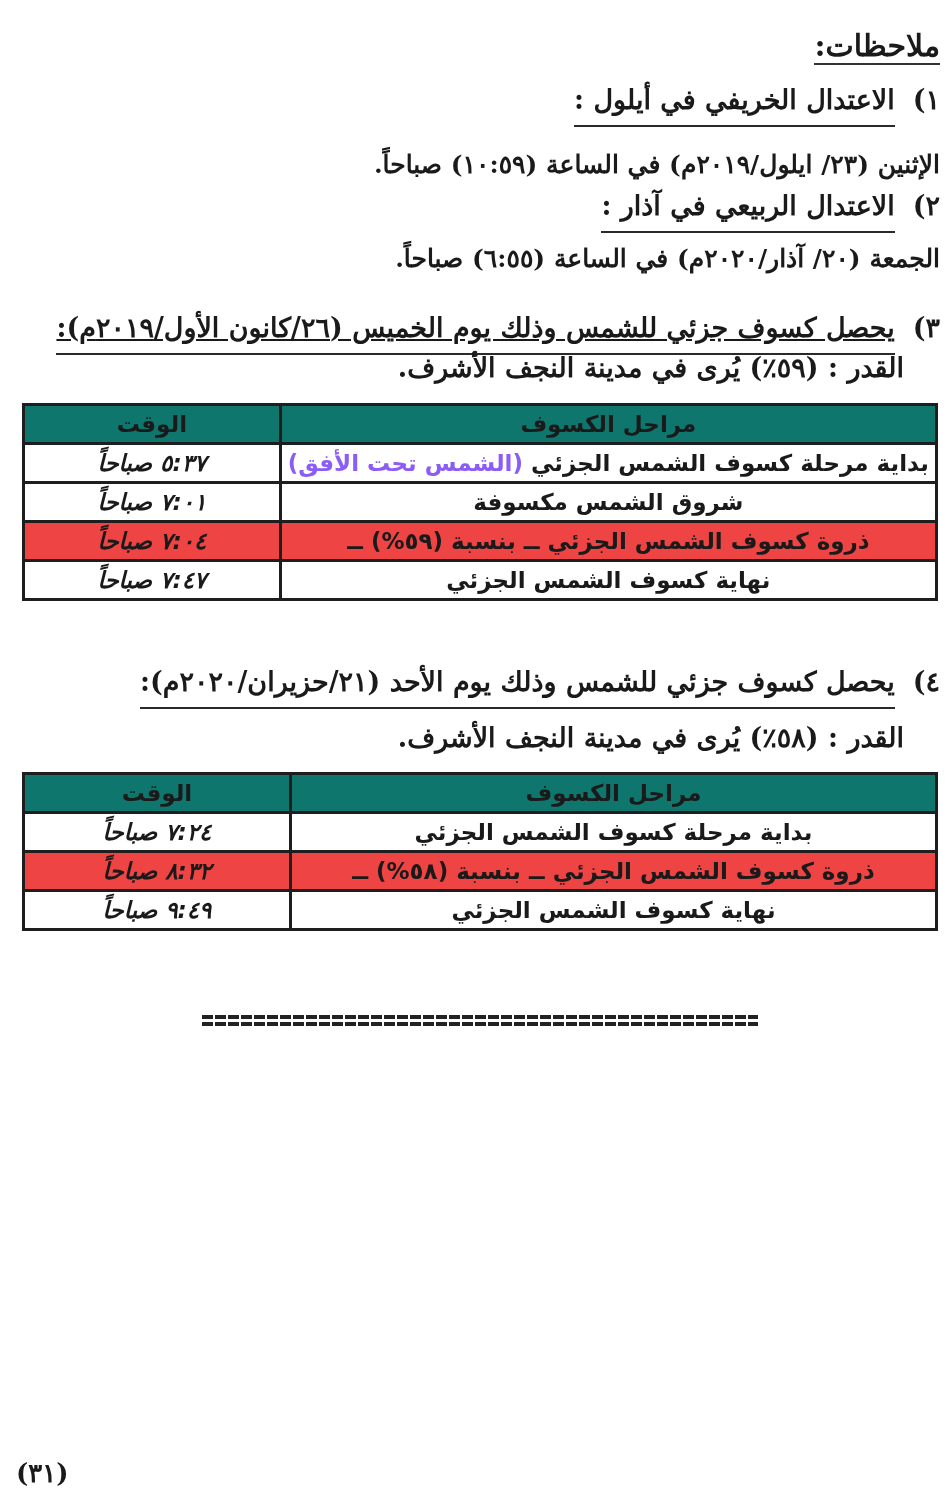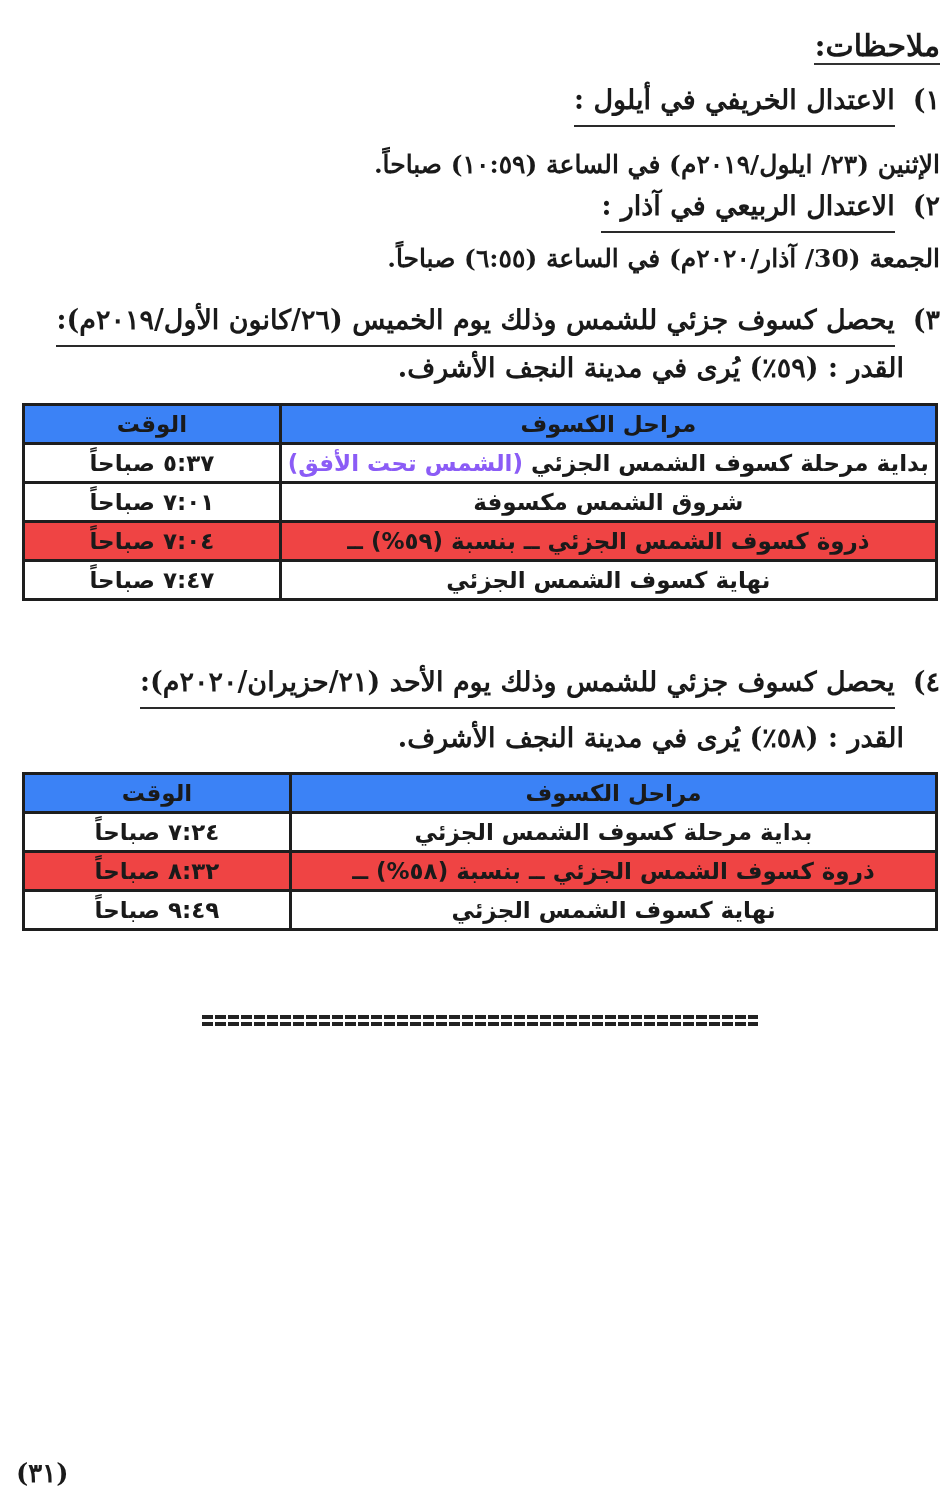--- a/index.html
+++ b/index.html
@@ -11,23 +11,23 @@
   .ul { border-bottom:2px solid #2a2a2a; padding-bottom:10px; }
   .num { display:inline-block; margin-left:18px; }
   .h-notes { top:28px; font-size:30px; }
   .h-notes span { border-bottom:2px solid #333; }
   .item { font-size:27px; }
   .body-line { font-size:25px; }
   table.eclipse { position:absolute; left:22px; width:916px; border-collapse:collapse;
                   direction:rtl; font-family:"DejaVu Sans", sans-serif; font-weight:bold; }
   table.eclipse td, table.eclipse th { border:3px solid #1e1e1e; text-align:center;
                   font-size:23px; height:36px; padding:0 6px; white-space:nowrap; }
-  table.eclipse th { background:#3b82f6; font-weight:bold; }
+  table.eclipse th { background:#0f766e; font-weight:bold; }
   table.eclipse tr.peak td { background:#ef4444; }
-  table.eclipse td.time { width:252px; }
+  table.eclipse td.time { width:252px;font-style:italic; }
   .blue { color:#8b5cf6; }
   .divider { position:absolute; left:202px; top:1015px; width:556px; height:13px;
              background:repeating-linear-gradient(to right,#222 0 11px,transparent 11px 13px);
              -webkit-mask:linear-gradient(#000 0 4px,transparent 4px 7px,#000 7px 11px,transparent 11px);
              mask:linear-gradient(#000 0 4px,transparent 4px 7px,#000 7px 11px,transparent 11px); }
   .pagenum { position:absolute; left:16px; top:1458px; font-size:26px; font-weight:bold;
              font-family:"DejaVu Serif", serif; }
 </style>
 </head>
 <body>
@@ -37,23 +37,23 @@
 </div>
 
 <div class="line rtl item" style="top:84px;">
   <span class="num">١)</span><span class="ul">الاعتدال الخريفي في أيلول :</span>
 </div>
 <div class="line rtl body-line" style="top:140px;margin-top:10px;">الإثنين (٢٣/ ايلول/٢٠١٩م) في الساعة (١٠:٥٩) صباحاً.</div>
 
 <div class="line rtl item" style="top:190px;">
   <span class="num">٢)</span><span class="ul">الاعتدال الربيعي في آذار :</span>
 </div>
-<div class="line rtl body-line" style="top:244px;">الجمعة (30/ آذار/٢٠٢٠م) في الساعة (٦:٥٥) صباحاً.</div>
+<div class="line rtl body-line" style="top:244px;">الجمعة (٢٠/ آذار/٢٠٢٠م) في الساعة (٦:٥٥) صباحاً.</div>
 
-<div class="line rtl item" style="top:304px;">
+<div class="line rtl item" style="top:312px;text-decoration:underline;">
   <span class="num">٣)</span><span class="ul">يحصل كسوف جزئي للشمس وذلك يوم الخميس (٢٦/كانون الأول/٢٠١٩م):</span>
 </div>
 <div class="line rtl item" style="top:352px; right:48px;">القدر : (٥٩٪) يُرى في مدينة النجف الأشرف.</div>
 
 <table class="eclipse" style="top:403px;">
   <tbody>
       <tr>
     <th>مراحل الكسوف</th>
     <th class="time">الوقت</th>
   </tr>

